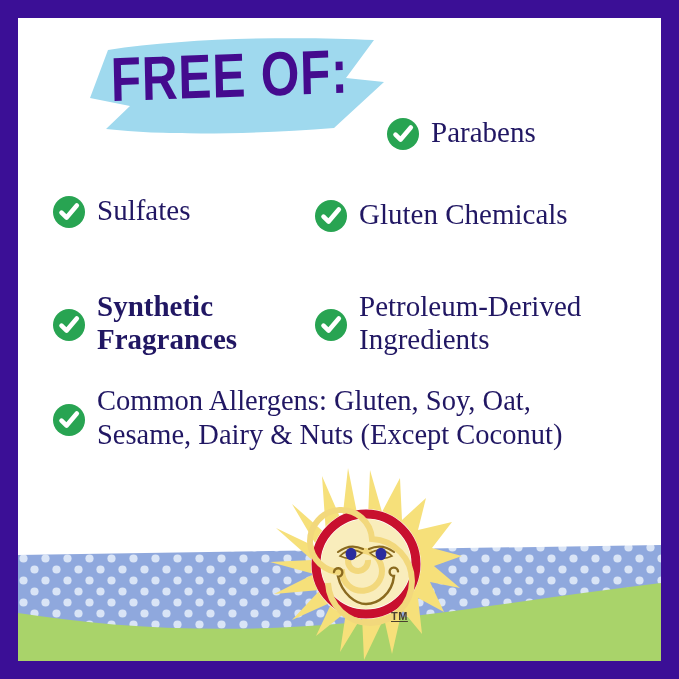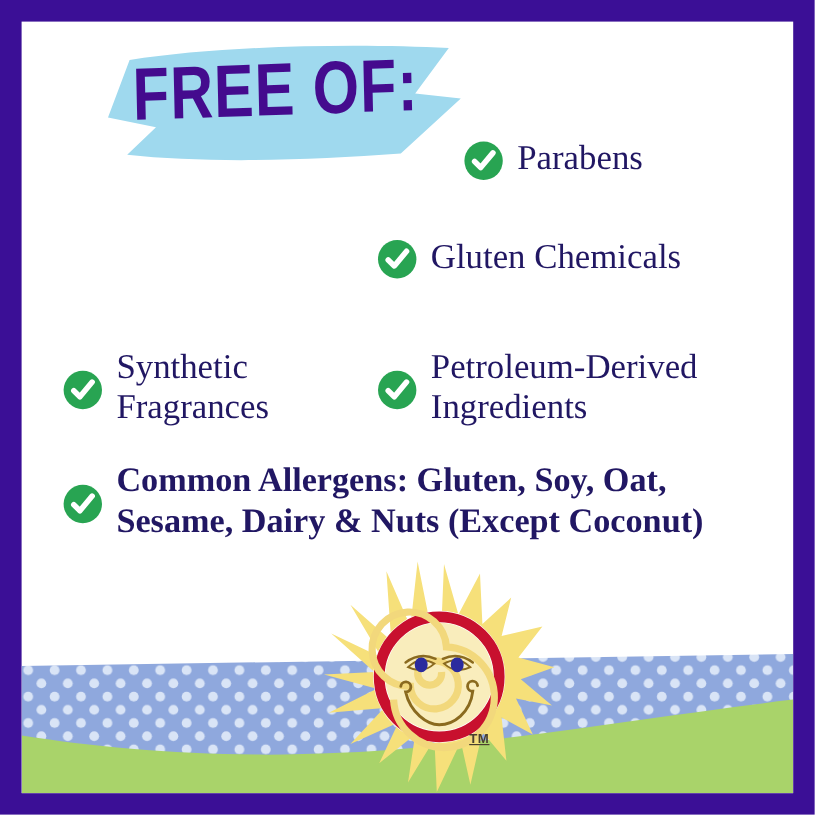--- a/index.html
+++ b/index.html
@@ -89,25 +89,25 @@
     color: #211763;
     font-family: "Liberation Serif", "DejaVu Serif", serif;
     font-size: 29px;
     line-height: 33px;
     white-space: pre-line;
   }
 
   #claim-parabens       { left: 368px; top: 96px; }
   #claim-sulfates       { left: 34px;  top: 174px; }
   #claim-harsh          { left: 296px; top: 178px; }
-  #claim-fragrances     { left: 34px;  top: 272px; }
+  #claim-fragrances     { left: 34px;  top: 272px; font-weight: bold; }
   #claim-petroleum      { left: 296px; top: 272px; }
   #claim-allergens      { left: 34px;  top: 366px; }
 
-  #claim-allergens .claim-label { font-size: 28.5px; line-height: 34px; font-weight: bold; }
+  #claim-allergens .claim-label { font-size: 28.5px; line-height: 34px; }
 
   
   #sun {
     position: absolute;
     left: 248px;
     top: 446px;
     width: 200px;
     height: 200px;
   }
   #sun svg { display: block; }
@@ -159,20 +159,29 @@
     <div class="claim" id="claim-parabens">
       <span class="check">
         <svg width="34" height="34" viewBox="0 0 34 34" xmlns="http://www.w3.org/2000/svg">
           <circle cx="17" cy="17" r="16" fill="#28a452"></circle>
           <path d="M9.5,17.6 L14.6,22.6 L24.8,10.4" fill="none" stroke="#ffffff" stroke-width="4.6" stroke-linecap="round" stroke-linejoin="round"></path>
         </svg>
       </span>
       <span class="claim-label">Parabens</span>
     </div>
 
+    <div class="claim" id="claim-sulfates">
+      <span class="check">
+        <svg width="34" height="34" viewBox="0 0 34 34" xmlns="http://www.w3.org/2000/svg">
+          <circle cx="17" cy="17" r="16" fill="#28a452"></circle>
+          <path d="M9.5,17.6 L14.6,22.6 L24.8,10.4" fill="none" stroke="#ffffff" stroke-width="4.6" stroke-linecap="round" stroke-linejoin="round"></path>
+        </svg>
+      </span>
+      <span class="claim-label">Sulfates</span>
+    </div>
 
     <div class="claim" id="claim-harsh">
       <span class="check">
         <svg width="34" height="34" viewBox="0 0 34 34" xmlns="http://www.w3.org/2000/svg">
           <circle cx="17" cy="17" r="16" fill="#28a452"></circle>
           <path d="M9.5,17.6 L14.6,22.6 L24.8,10.4" fill="none" stroke="#ffffff" stroke-width="4.6" stroke-linecap="round" stroke-linejoin="round"></path>
         </svg>
       </span>
       <span class="claim-label">Gluten Chemicals</span>
     </div>

